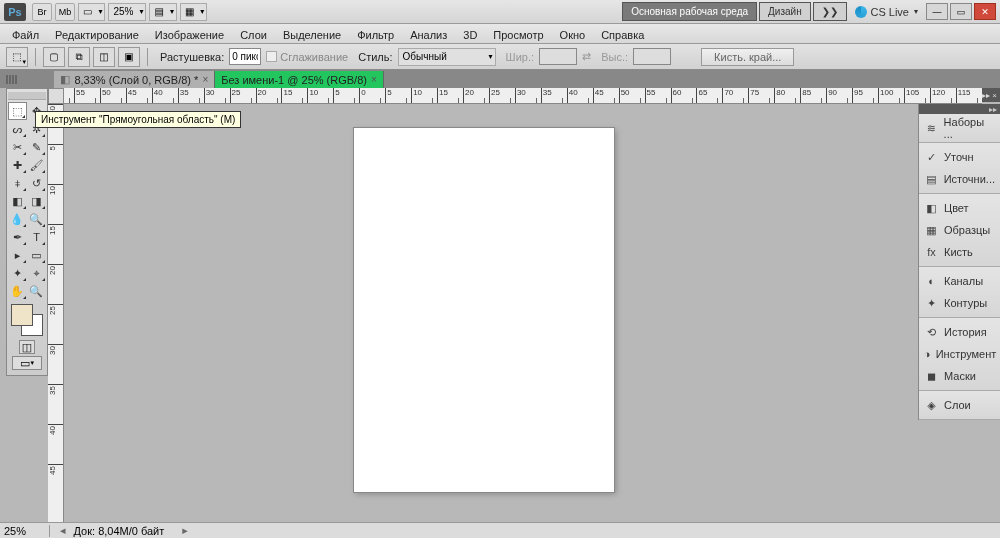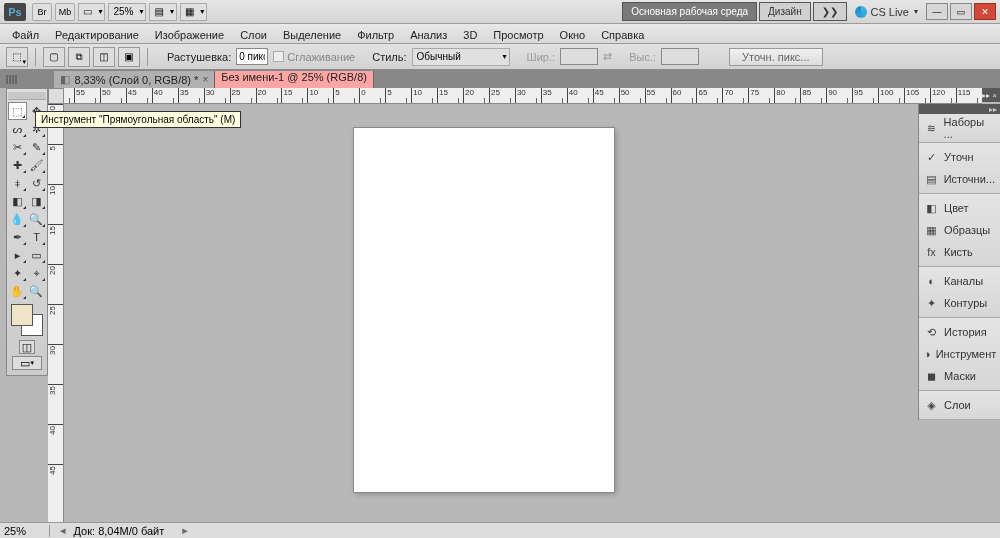--- a/index.html
+++ b/index.html
@@ -17,32 +17,32 @@
 .cslive-ico { width:12px; height:12px; border-radius:50%; background:conic-gradient(#3bb5e8,#1a8fc9); }
 .win-btn { width:22px; height:17px; background:#d7d7d7; border:1px solid #888; margin-left:2px; display:flex; align-items:center; justify-content:center; font-size:9px; cursor:pointer; }
 .win-btn.close { background:#d1493a; color:#fff; border-color:#a03020; }
 
 .menubar { height:20px; background:linear-gradient(#e8e8e8,#d8d8d8); border-bottom:1px solid #9a9a9a; display:flex; align-items:flex-end; padding:0 4px; }
 .menu-item { padding:2px 8px; cursor:pointer; color:#222; }
 
 .optbar { height:26px; background:linear-gradient(#e2e2e2,#d2d2d2); border-bottom:1px solid #8a8a8a; display:flex; align-items:center; padding:0 6px; gap:5px; }
 .opt-grp { display:flex; align-items:center; gap:3px; }
 .opt-ico { width:22px; height:20px; background:#ddd; border:1px solid #999; display:flex; align-items:center; justify-content:center; cursor:pointer; font-size:10px; }
-.opt-lbl { color:#222; margin-left:12px; }
+.opt-lbl { color:#222; margin-left:5px; }
 .opt-input { width:32px; height:17px; background:#fff; border:1px solid #888; padding:0 2px; font-size:10px; }
 .opt-check { display:flex; align-items:center; gap:3px; color:#888; }
 .opt-btn { height:18px; padding:0 12px; background:linear-gradient(#f0f0f0,#dcdcdc); border:1px solid #999; cursor:pointer; color:#666; }
 .divider { width:1px; height:18px; background:#999; margin:0 2px; }
 
 .tabbar { height:18px; background:#888; display:flex; align-items:flex-end; padding-left:54px; }
 .tabbar-grab { position:absolute; left:6px; top:72px; width:40px; height:14px; display:flex; align-items:center; gap:1px; }
 .tabbar-grab span { width:2px; height:9px; background:#666; }
 .doc-tab { height:17px; padding:0 6px; display:flex; align-items:center; gap:4px; font-size:10px; color:#222; border-right:1px solid #666; cursor:pointer; }
 .doc-tab.inactive { background:#b0b0b0; }
-.doc-tab.active { background:#fca5a5;flex-direction:column; }
+.doc-tab.active { background:#22c55e; }
 .doc-tab .x { font-size:10px; color:#555; cursor:pointer; }
 
 .workspace { position:absolute; top:88px; left:0; right:0; bottom:16px; background:#b8b8b8; }
 .ruler-h { position:absolute; top:0; left:48px; right:18px; height:16px; background:#efefef; border-bottom:1px solid #888; overflow:hidden; }
 .ruler-h-inner { display:flex; height:100%; align-items:flex-end;text-align:right; }
 .ruler-seg { width:40px; height:100%; position:relative; border-left:1px solid #444; }
 .ruler-seg div { position:absolute; top:0; left:1px; font-size:8px; color:#333; }
 .ruler-seg::before { content:""; position:absolute; left:20px; bottom:0; width:1px; height:5px; background:#666; }
 .ruler-v { position:absolute; top:16px; left:48px; bottom:0; width:16px; background:#efefef; border-right:1px solid #888; overflow:hidden; }
 .ruler-v-seg { width:100%; height:40px; border-top:1px solid #444; position:relative; }
@@ -136,21 +136,21 @@
     <span>Сглаживание</span>
   </div>
   <span class="opt-lbl">Стиль:</span>
   <div class="tb-sel" style="width:98px">Обычный</div>
   <span class="opt-lbl" style="color:#999">Шир.:</span>
   <input class="opt-input" disabled="" style="background: rgb(221, 221, 221); width: 38px;">
   <span style="color:#999">⇄</span>
   <span class="opt-lbl" style="color:#999">Выс.:</span>
   <input class="opt-input" disabled="" style="background: rgb(221, 221, 221); width: 38px;">
   <div style="width:20px"></div>
-  <button class="opt-btn">Уточн. пикс...</button>
+  <button class="opt-btn">Кисть. край...</button>
 </div>
 
 <div class="tabbar">
   <div class="doc-tab inactive">
     <span style="color:#666">◧</span>
     <span>8,33% (Слой 0, RGB/8) *</span>
     <span class="x">×</span>
   </div>
   <div class="doc-tab active">
     <span>Без имени-1 @ 25% (RGB/8)</span>

